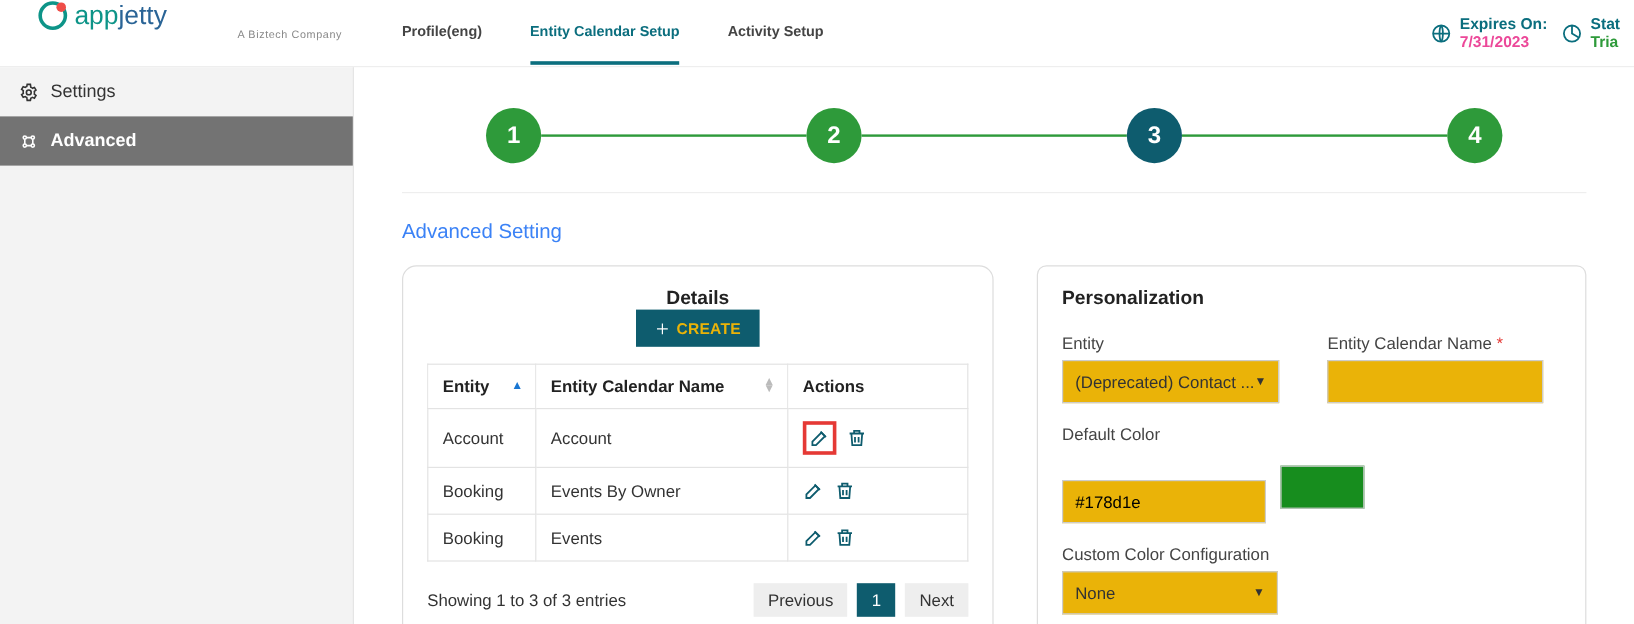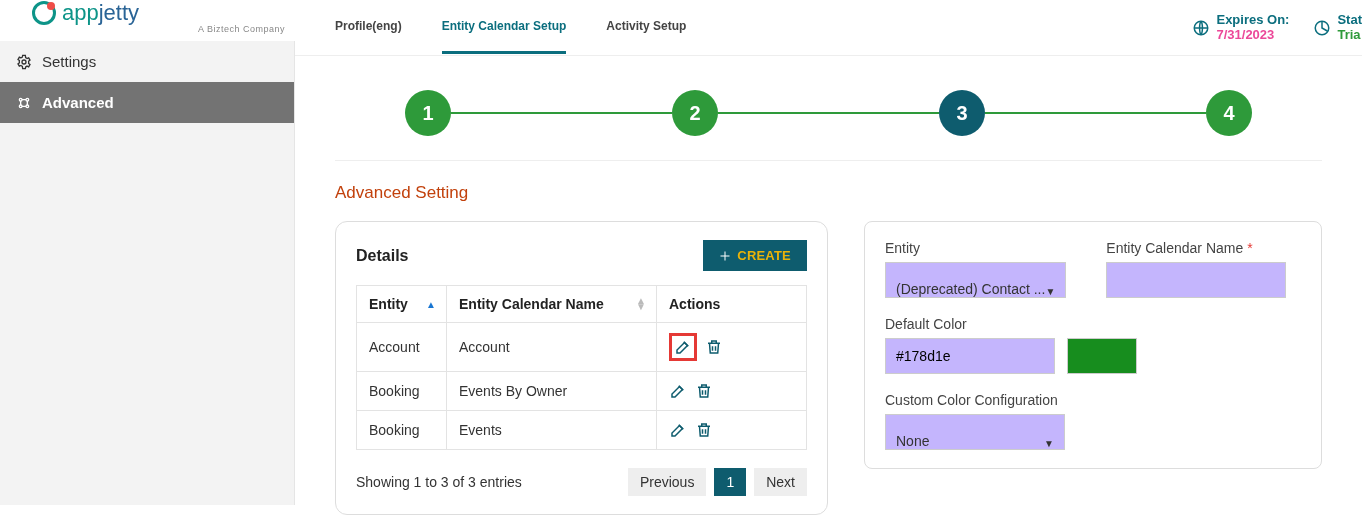--- a/index.html
+++ b/index.html
@@ -63,34 +63,34 @@
     border-bottom: 3px solid transparent;
   }
   .tab.active {
     color: #0b6e7e;
     border-bottom-color: #0b6e7e;
   }
   .header-right {
     margin-left: auto;
     display: flex;
     align-items: center;
-    gap: 12px;
-    padding-right: 0;
+    gap: 0;
+    padding-right: 12px;
   }
   .hr-item { display:flex; align-items:center; gap:6px;}
   .hr-icon { width:18px;height:18px; }
   .hr-label { font-size:13px; font-weight:600; color:#0b6e7e; }
   .hr-val-red { color:#ec4899; font-weight:600; font-size:13px;}
   .hr-val-green { color:#2e9a3a; font-weight:600; font-size:13px;}
   .hr-stack { display:flex; flex-direction:column; line-height:1.15;}
 
   
   .sidebar {
     position: absolute;
-    top: 41px;
+    top: 56px;
     left: 0;
     width: 295px;
     background: #f3f3f3;
     border-right: 1px solid #e5e5e5;
     height: 464px;
   }
   .side-item {
     display:flex; align-items:center; gap:10px;
     padding: 12px 16px;
     font-size: 15px;
@@ -125,41 +125,42 @@
   }
   .step.current { background:#0e5c6e; }
   .step-line {
     flex:1;
     height:0;
     border-top:2px solid #2e9a3a;
   }
   .divider { border-top:1px solid #eee; margin-top:24px; }
   .section-title {
     font-size: 17px;
-    color:#c2410c;
+    color:#3b82f6;
     margin: 22px 0 18px 0;
   }
 
   .panels {
     display:flex;
     gap: 36px;
     align-items:flex-start;
   }
 
   .card {
     border:1px solid #ddd;
     border-radius:12px;
     padding: 18px 20px 18px 20px;
   }
   .card.details { width: 506px; }
   .card.personal { width: 470px; border-radius:8px;}
 
   .card-head {
     display:flex; align-items:center; justify-content:space-between;
     margin-bottom: 14px;
+    flex-direction: column;
   }
   .card-title { font-size:16px; font-weight:700; color:#222;}
   .btn-create {
     background:#0e5c6e;
     color:#eab308;
     border:none;
     padding:8px 16px;
     font-weight:700;
     font-size:13px;
     letter-spacing:0.2px;
@@ -215,30 +216,30 @@
   
   .form-row { display:flex; gap:40px; margin-bottom:18px;}
   .form-col { display:flex; flex-direction:column; gap:6px;}
   .form-label { font-size:14px; color:#444;}
   .req { color:#e53935;}
   .select, .text-input {
     border:1px solid #ccc;
     height:36px;
     font-size:14px;
     padding:0 10px;
-    background:#c4b5fd;
-    display:flex;align-items:flex-end;
+    background:#eab308;
+    display:flex;align-items:center;
     min-width:170px;
   }
   .select { justify-content:space-between; cursor:pointer; }
   .select .caret { font-size:10px;}
   .text-input { width:180px;}
   .color-row { display:flex; gap:12px; align-items:center;}
   .color-swatch { width:70px; height:36px; border:1px solid #ccc; background:#178d1e;}
-  .color-text { width:100px;}
+  .color-text { width:100px;margin-top:24px;}
 </style>
 </head>
 <body>
 
 <div class="header">
   <div class="logo-wrap">
     <div class="logo">
       <div class="logo-mark"></div>
       <div class="logo-text">
         <span class="app">app</span><span class="jetty">jetty</span>
@@ -396,20 +397,21 @@
         <div>Showing 1 to 3 of 3 entries</div>
         <div class="pager">
           <button class="pg-btn">Previous</button>
           <button class="pg-btn num active">1</button>
           <button class="pg-btn">Next</button>
         </div>
       </div>
     </div>
 
     <div class="card personal">
+      <div class="card-title" style="margin-bottom:20px;">Personalization</div>
 
       <div class="form-row">
         <div class="form-col">
           <span class="form-label">Entity</span>
           <div class="select">
             <span>(Deprecated) Contact ...</span>
             <span class="caret">▼</span>
           </div>
         </div>
         <div class="form-col">

